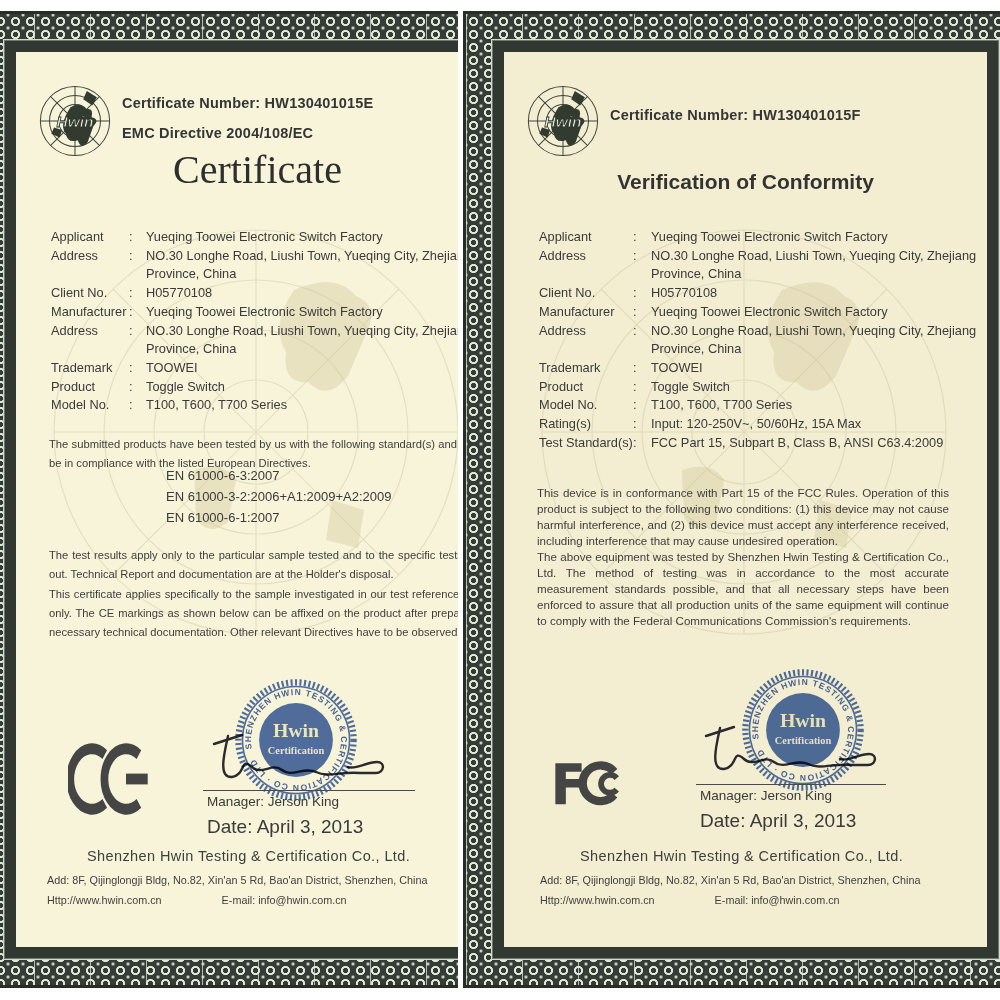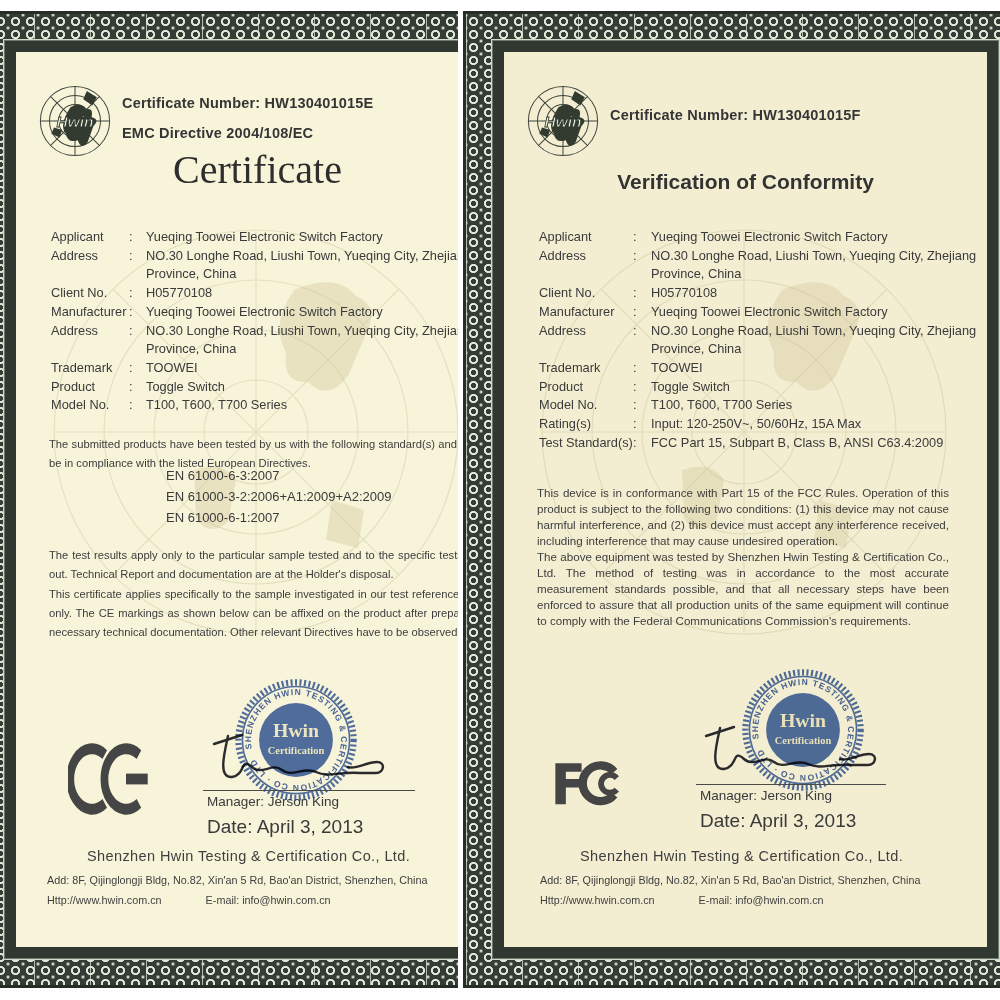--- a/index.html
+++ b/index.html
@@ -83,21 +83,21 @@
 
   .manager { position:absolute; font-size:13.5px; }
   .cert-left  .manager { left:191px; top:742px; }
   .cert-right .manager { left:196px; top:736px; }
   .datetext { position:absolute; font-size:19px; }
   .cert-left  .datetext { left:191px; top:764px; }
   .cert-right .datetext { left:196px; top:758px; }
 
   .foot-company { position:absolute; left:31px; top:796px; font-size:14.5px; letter-spacing:.4px; color:#3f3f3f;margin-left:40px; }
   .foot-addr    { position:absolute; left:31px; top:822px; font-size:10.8px; color:#3f3f3f; }
-  .foot-web     { position:absolute; left:31px; top:842px; font-size:10.8px; color:#3f3f3f; display:flex; gap:44px; }
+  .foot-web     { position:absolute; left:31px; top:842px; font-size:10.8px; color:#3f3f3f; display:flex; gap:60px; }
   .cert-right .foot-company { left:36px; } .cert-right .foot-addr { left:36px; } .cert-right .foot-web { left:36px; }
 </style>
 </head>
 <body>
 
 <div class="slot slot-left">
   <div class="cert cert-left">
     <div class="frame">
       <div class="paper">
 

